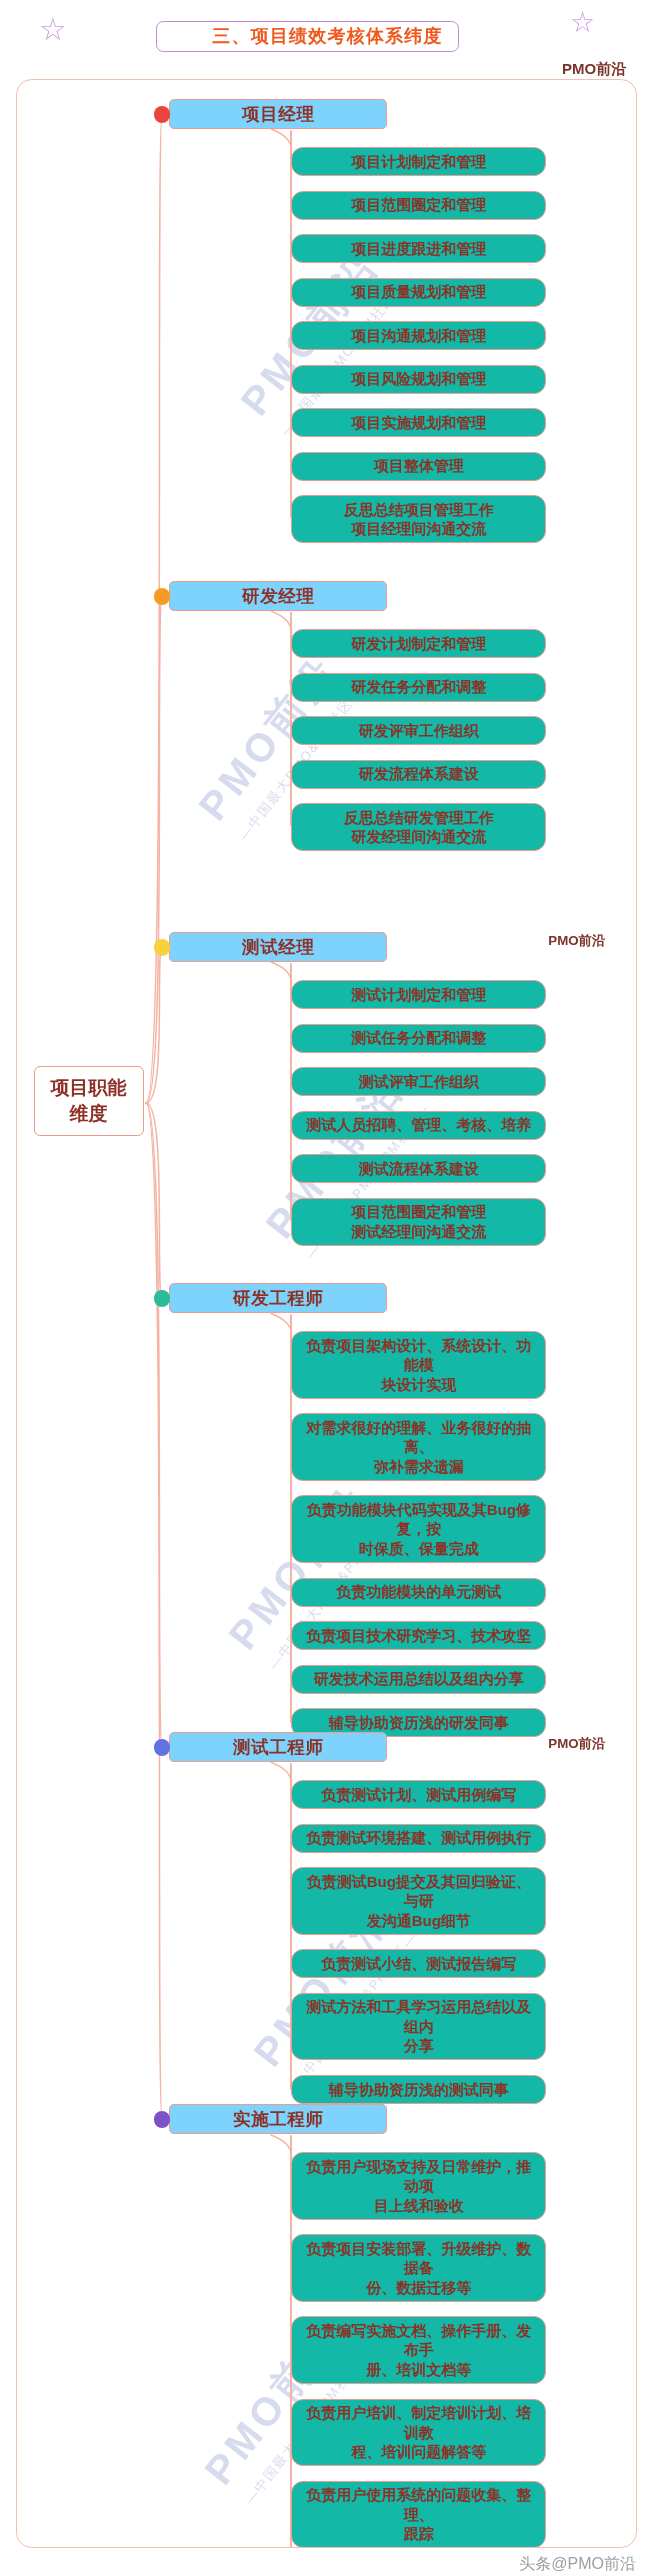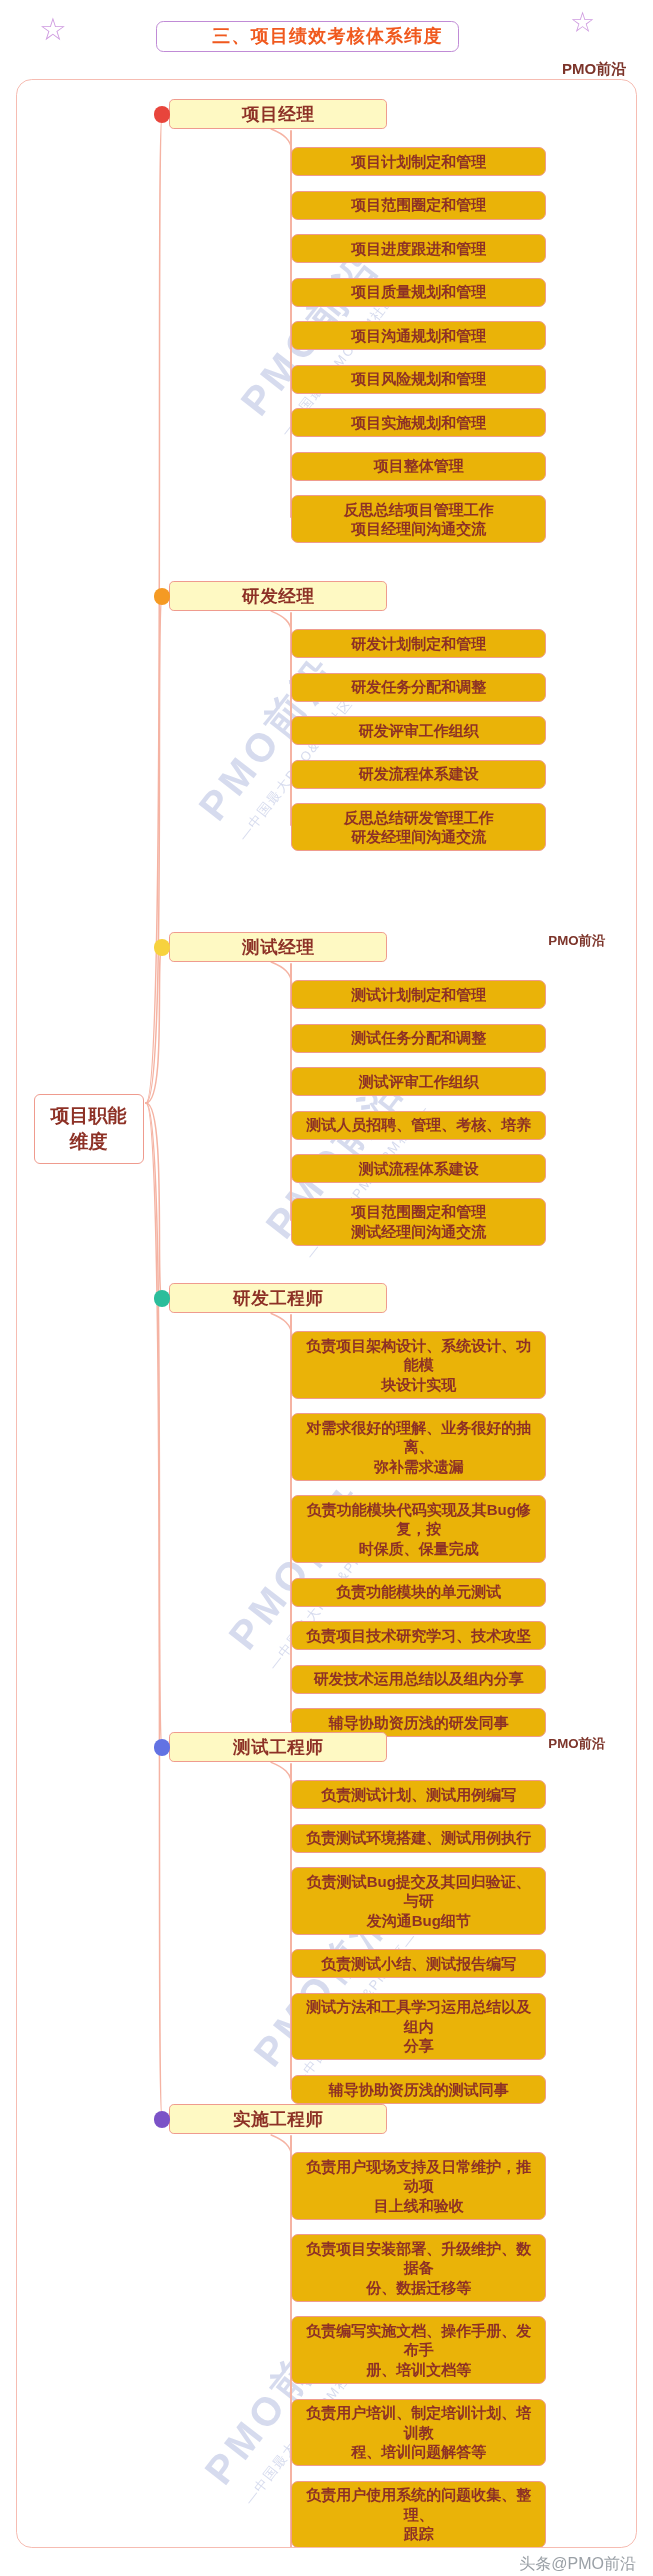--- a/index.html
+++ b/index.html
@@ -42,48 +42,48 @@
   
   .connector-svg{position:absolute;left:0;top:0;z-index:0;}
   .connector-svg path{stroke:var(--connector);stroke-width:2.5;fill:none;stroke-linecap:round;}
 
   
   .root{
     position:absolute;left:16.3px;top:986px;width:110px;min-height:70px;z-index:1;
     border:1.8px solid var(--node-border);border-radius:6px;background:#fff;
     display:flex;align-items:center;justify-content:center;text-align:center;
     font-size:19px;font-weight:bold;color:var(--node-text);line-height:1.35;
-    white-space:pre-line;box-sizing:border-box;margin-top:28px;
+    white-space:pre-line;box-sizing:border-box;
   }
 
   
   .branch{position:absolute;left:152px;width:460px;z-index:1;}
   .dot{
     position:absolute;left:-15.7px;top:7.3px;width:16.3px;height:16.3px;border-radius:50%;
     z-index:3;
   }
   .branch-node{
     position:relative;width:218px;height:30px;box-sizing:border-box;z-index:2;
-    border:1.8px solid var(--node-border);border-radius:4.8px;background:#fef9c3;
+    border:1.8px solid var(--node-border);border-radius:4.8px;background:#7dd3fc;
     display:flex;align-items:center;justify-content:center;
     font-size:17.5px;font-weight:bold;color:var(--node-text);letter-spacing:0.6px;
   }
   .leaves{
     position:relative;left:122px;margin-top:18px;width:313px;
     display:flex;flex-direction:column;gap:14.5px;
   }
   
   .leaves::before{
     content:"";position:absolute;left:-1.2px;top:-17px;bottom:14px;width:1.8px;
     background:var(--connector);border-radius:1.2px;
   }
   .leaves.last-2::before{bottom:25px;}
   .leaf{
     box-sizing:border-box;width:255px;min-height:29px;
-    border:1.5px solid var(--node-border);border-radius:7px;background:#eab308;
+    border:1.5px solid var(--node-border);border-radius:12px;background:#14b8a6;
     display:flex;align-items:center;justify-content:center;text-align:center;
     font-size:15px;font-weight:bold;color:var(--node-text);line-height:1.3;
     padding:3.6px 8.5px;white-space:pre-line;position:relative;z-index:2;
   }
 
   .side-brand{position:absolute;font-size:13.3px;font-weight:bold;color:var(--brand-text);z-index:2;}
   .side-brand-1{left:531px;top:852px;}
   .side-brand-2{left:531px;top:1655px;}
 
   .footer{position:absolute;right:17px;top:2554px;font-size:16px;color:var(--footer-text);}

